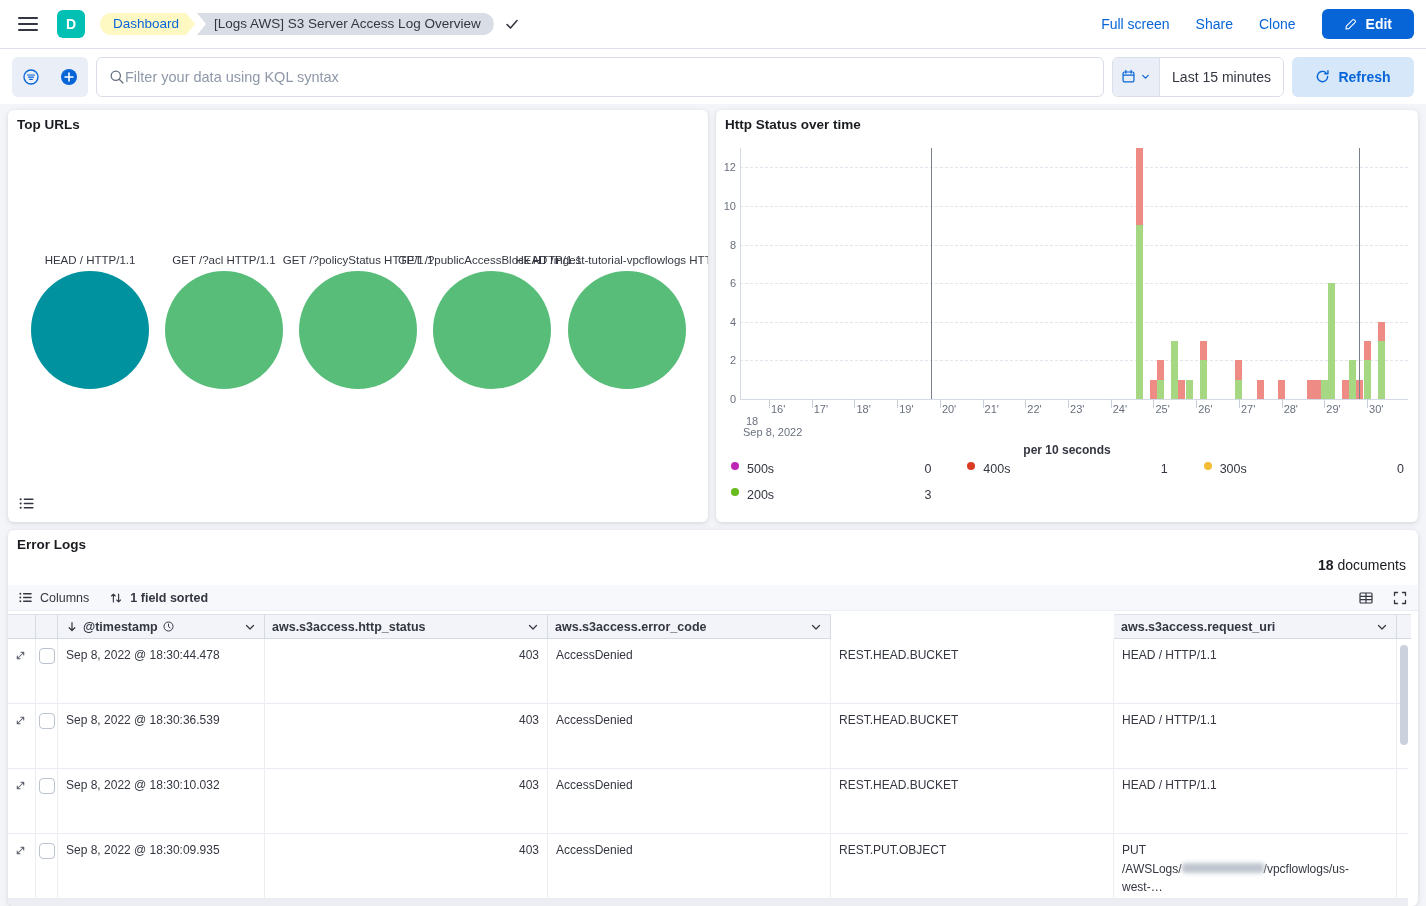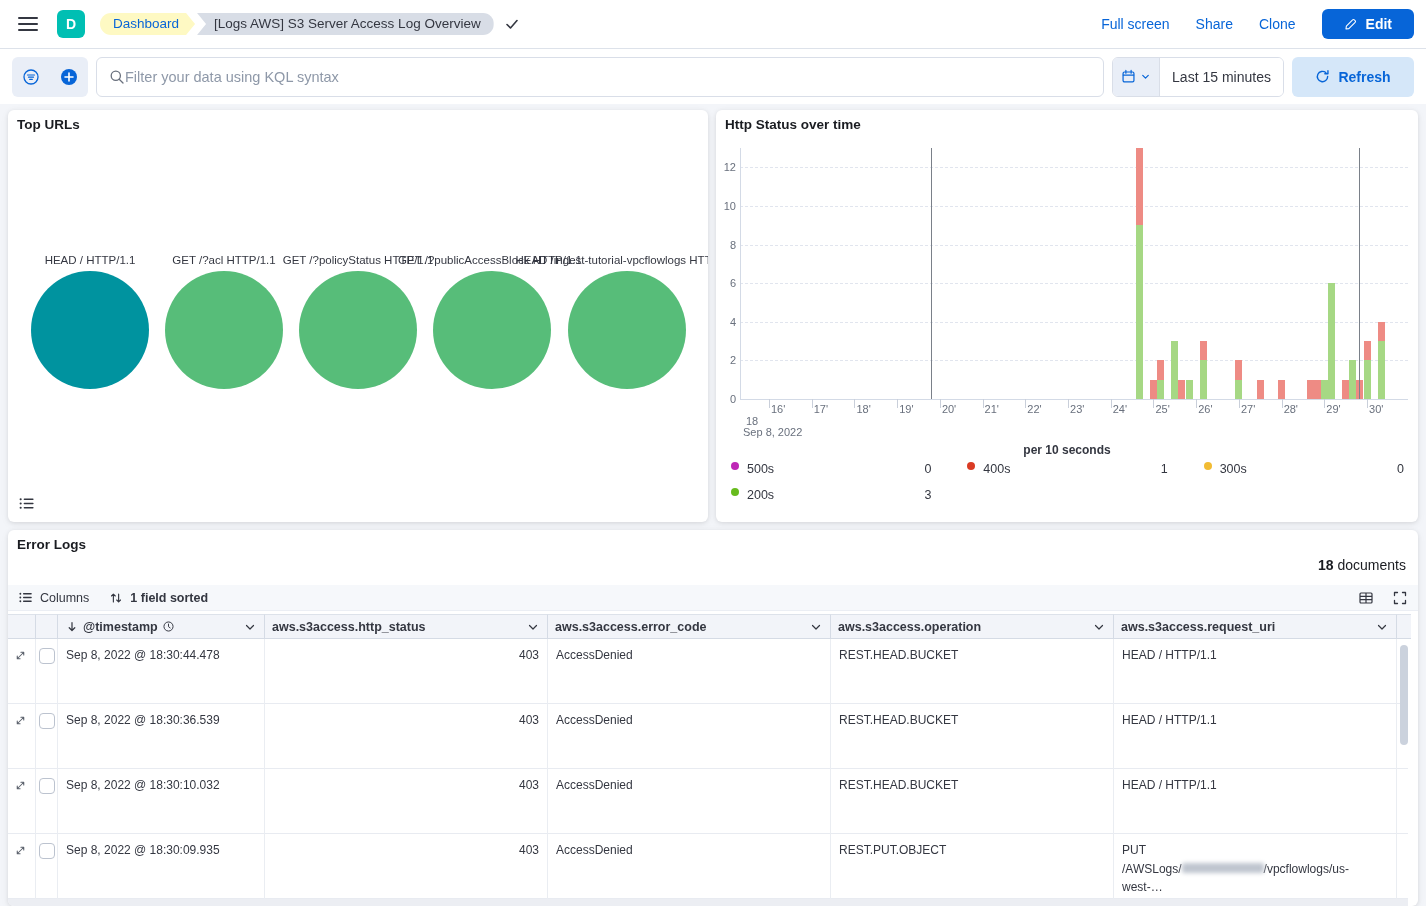--- a/index.html
+++ b/index.html
@@ -407,28 +407,20 @@
           </span>
         </div>
         <div class="gh" style="left: 540px; width: 283px;">
           <span class="ghl">aws.s3access.error_code</span>
           <span class="chev">
             <svg width="14" height="14" viewBox="0 0 16 16" fill="none">
               <path d="M4 6.3 8 10.3 12 6.3" stroke="#343741" stroke-width="1.4" stroke-linecap="round" stroke-linejoin="round"></path>
             </svg>
           </span>
         </div>
-        <div class="gh" style="left: 823px; width: 283px;">
-          <span class="ghl">aws.s3access.operation</span>
-          <span class="chev">
-            <svg width="14" height="14" viewBox="0 0 16 16" fill="none">
-              <path d="M4 6.3 8 10.3 12 6.3" stroke="#343741" stroke-width="1.4" stroke-linecap="round" stroke-linejoin="round"></path>
-            </svg>
-          </span>
-        </div>
         <div class="gh" style="left: 1106px; width: 283px;">
           <span class="ghl">aws.s3access.request_uri</span>
           <span class="chev">
             <svg width="14" height="14" viewBox="0 0 16 16" fill="none">
               <path d="M4 6.3 8 10.3 12 6.3" stroke="#343741" stroke-width="1.4" stroke-linecap="round" stroke-linejoin="round"></path>
             </svg>
           </span>
         </div>
         <div class="gh" style="left: 1389px; width: 11px; border-right: none;"></div>
       </div>

